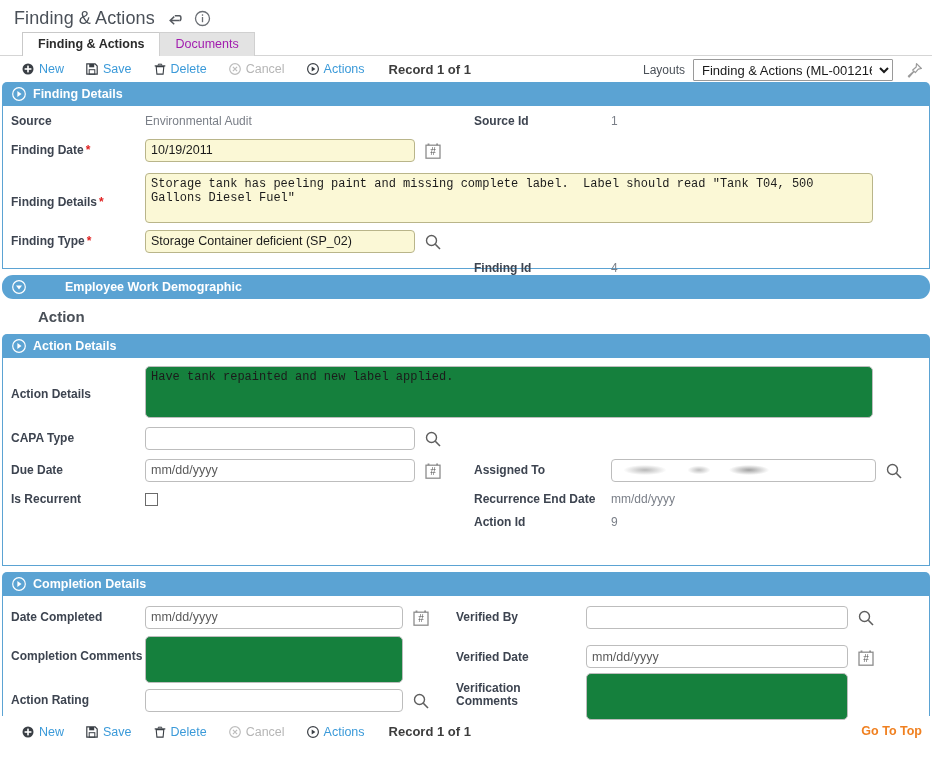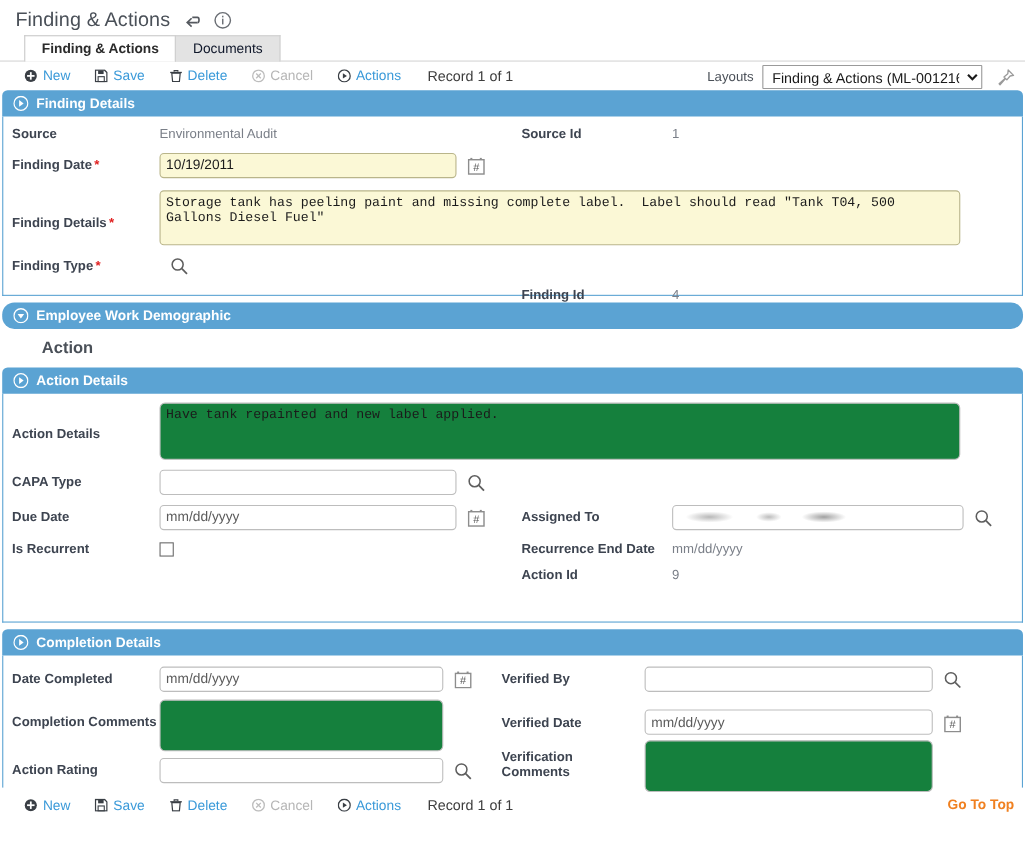--- a/index.html
+++ b/index.html
@@ -46,21 +46,21 @@
   .tabbar:after {
     content: ""; position: absolute; left: 0; right: 0; bottom: 0;
     height: 1px; background: #d5d5d5;
   }
   .tab {
     font-size: 12.5px;
     padding: 4px 15px 4px;
     border: 1px solid #d0d0d0;
     border-bottom: none;
     background: #e3e3e3;
-    color: #0f172a;
+    color: #a21caf;
     cursor: pointer;
     line-height: 15px;
     position: relative;
     z-index: 2;
     margin-right: -1px;
   }
   .tab.active {
     background: #ffffff;
     color: #2b2b2b;
     font-weight: bold;
@@ -78,21 +78,21 @@
     display: inline-flex; align-items: center;
     margin-right: 22px;
     color: #3b9ad9;
     font-size: 12.5px;
     cursor: pointer;
     white-space: nowrap;
   }
   .tb-btn.disabled { color: #b6b6b6; cursor: default; }
   .tb-ico { margin-right: 5px; display: inline-flex; align-items: center; }
   .record-count {
-    font-size: 13px; font-weight: normal; color: #3d3d3d;
+    font-size: 13px; font-weight: bold; color: #3d3d3d;
     margin-left: 2px;
   }
   .layouts-wrap {
     position: absolute; right: 8px; top: 3px;
     display: flex; align-items: center;
   }
   .layouts-label { font-size: 12px; color: #4a5058; margin-right: 8px; }
   .layouts-select {
     font-family: "Liberation Sans", sans-serif;
     font-size: 13px;
@@ -112,21 +112,21 @@
     color: #ffffff;
     height: 24px;
     display: flex; align-items: center;
     padding-left: 10px;
     font-size: 12.5px;
     font-weight: bold;
     border-radius: 5px 5px 0 0;
     cursor: pointer;
     margin: 0 2px;
   }
-  .sect-bar.rounded-all { border-radius: 11px; }
+  .sect-bar.rounded-all { border-radius: 11px; gap: 32px; }
   .sect-bar .tri { margin-right: 7px; display: inline-flex; }
 
   
   .panel {
     border-left: 1px solid #5ba3d3;
     border-right: 1px solid #5ba3d3;
     border-bottom: 1px solid #5ba3d3;
     margin: 0 2px;
     padding: 4px 0 2px 0;
     position: relative;
@@ -349,20 +349,21 @@
     <span class="lbl" style="padding-top:22px">
       <span>Finding Details</span><span class="req">*</span>
     </span>
     <textarea class="ta req-fill" style="width: 728px; height: 50px;">Storage tank has peeling paint and missing complete label.  Label should read "Tank T04, 500 Gallons Diesel Fuel"</textarea>
   </div>
 
   <div class="row" style="height:30px;align-items:center;margin-top:3px">
     <span class="lbl">
       <span>Finding Type</span><span class="req">*</span>
     </span>
+    <input class="txt req-fill" style="width: 270px;" value="Storage Container deficient (SP_02)">
     <span class="icon-btn">
       <svg width="16" height="16" viewBox="0 0 16 16">
           <circle cx="6.5" cy="6.5" r="5" fill="none" stroke="#5e5e5e" stroke-width="1.4"></circle>
           <path d="M10.3 10.3 15 15" stroke="#5e5e5e" stroke-width="1.6"></path>
         </svg>
     </span>
   </div>
 
   <div class="row" style="height:20px;align-items:center;margin-top:2px">
     <span class="lbl" style="position:absolute;left:462px;width:138px;min-width:138px;padding-left:9px">Finding Id</span>

